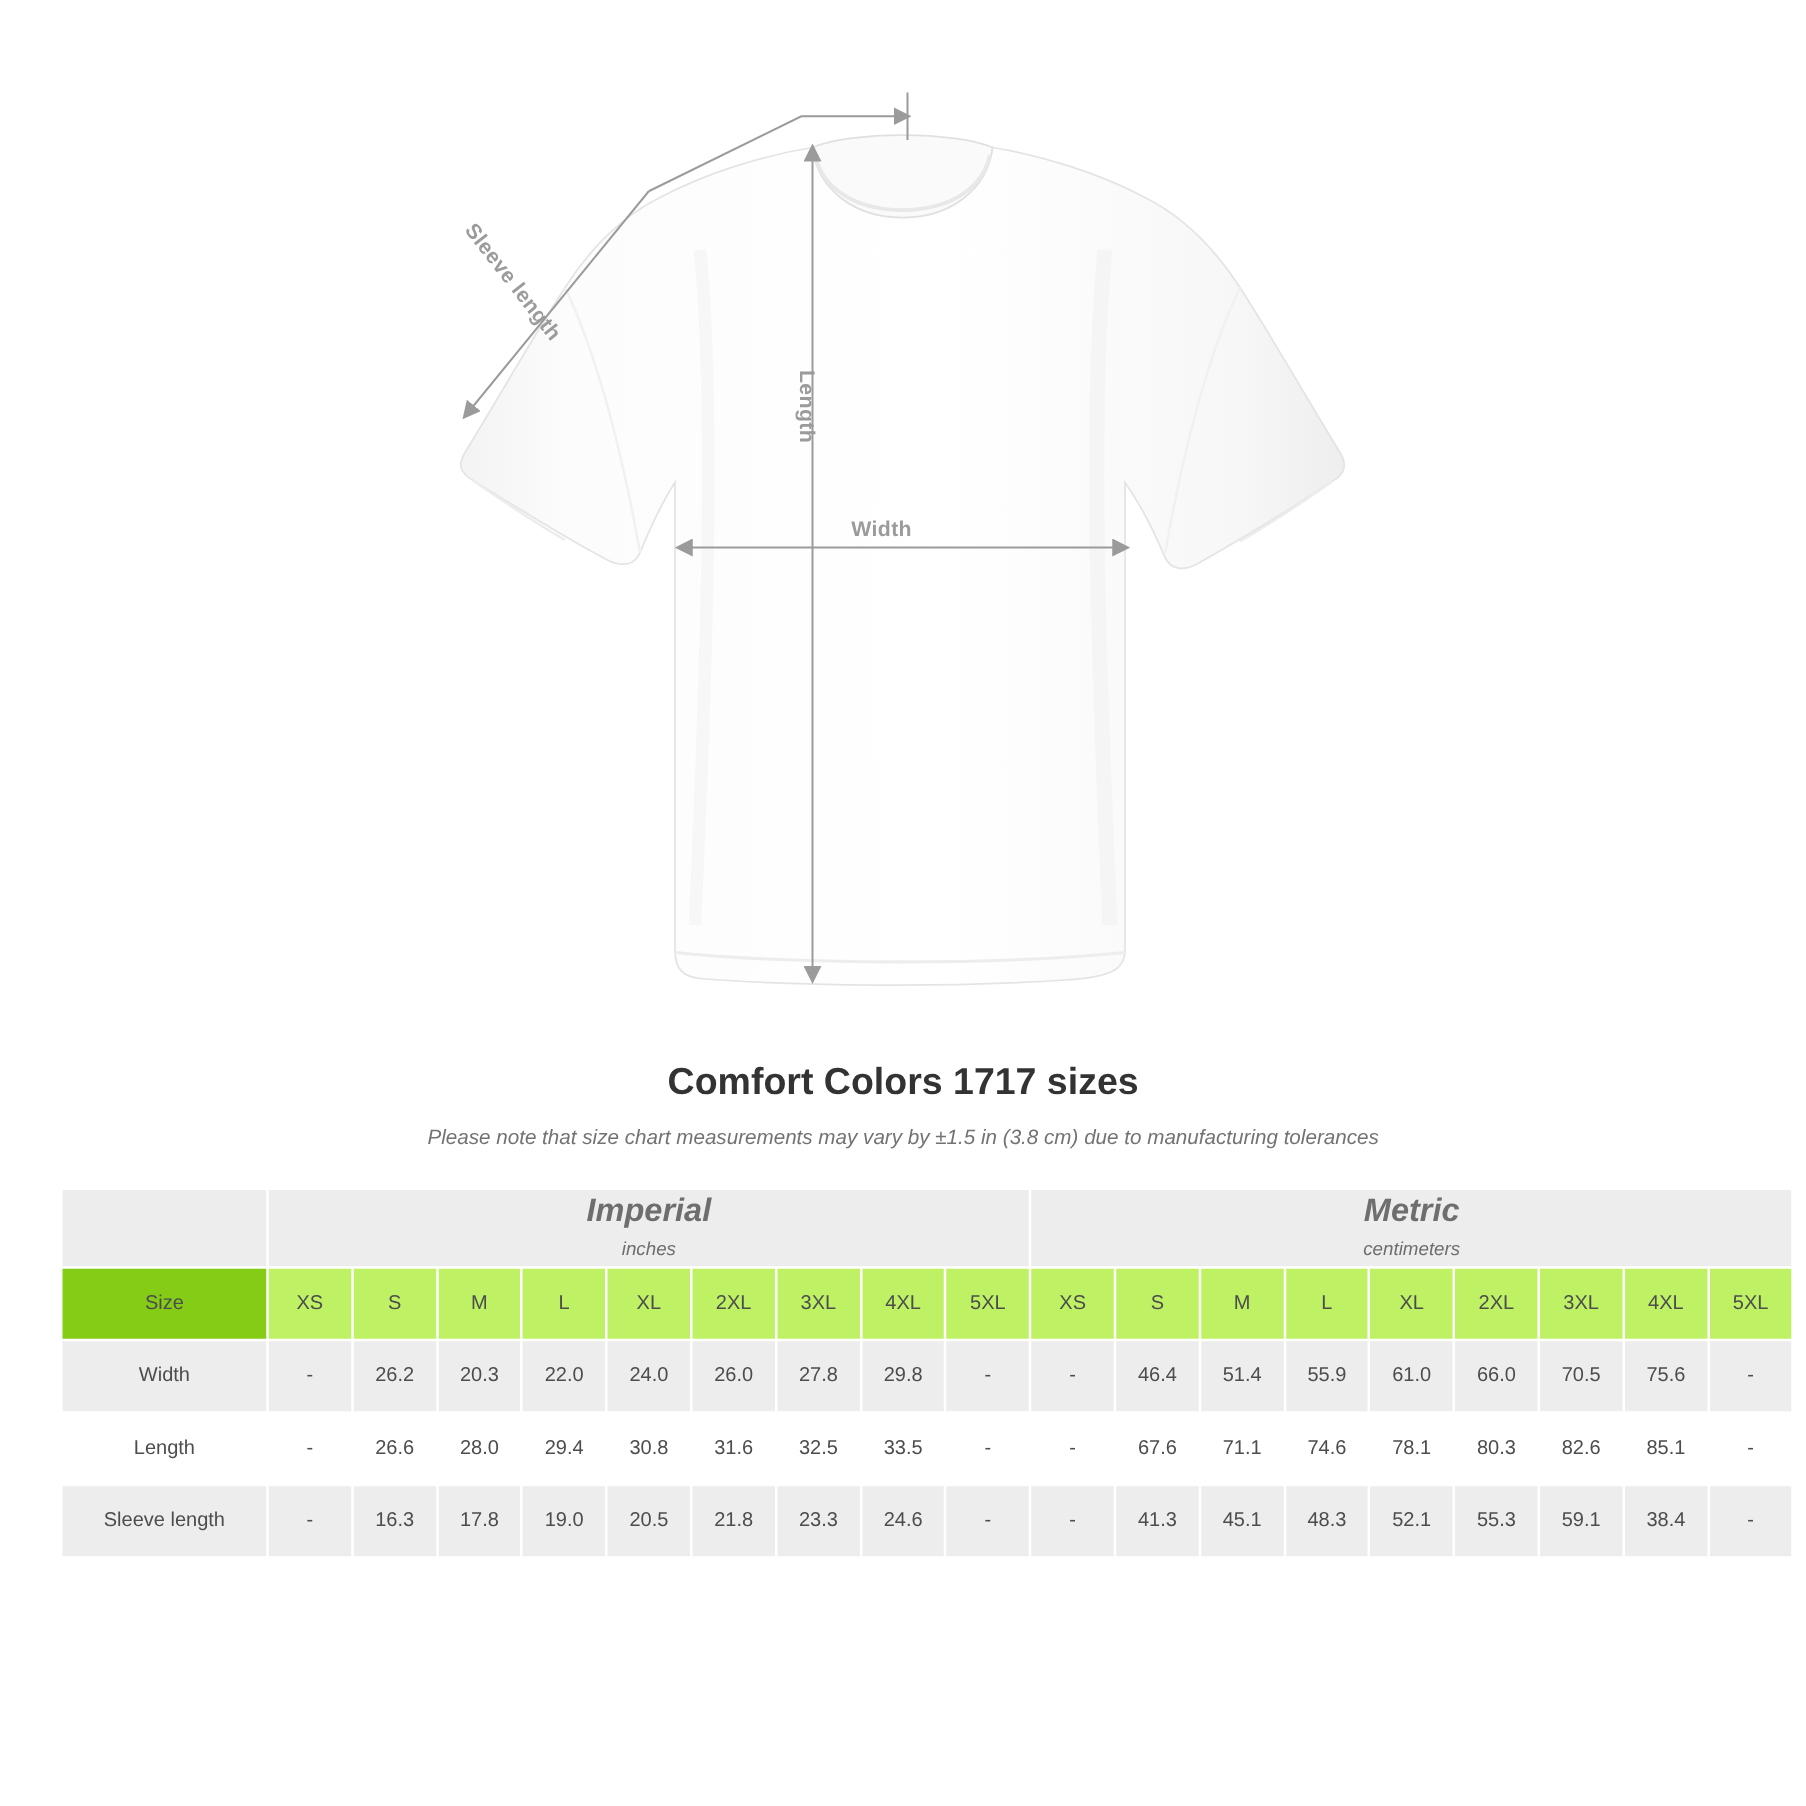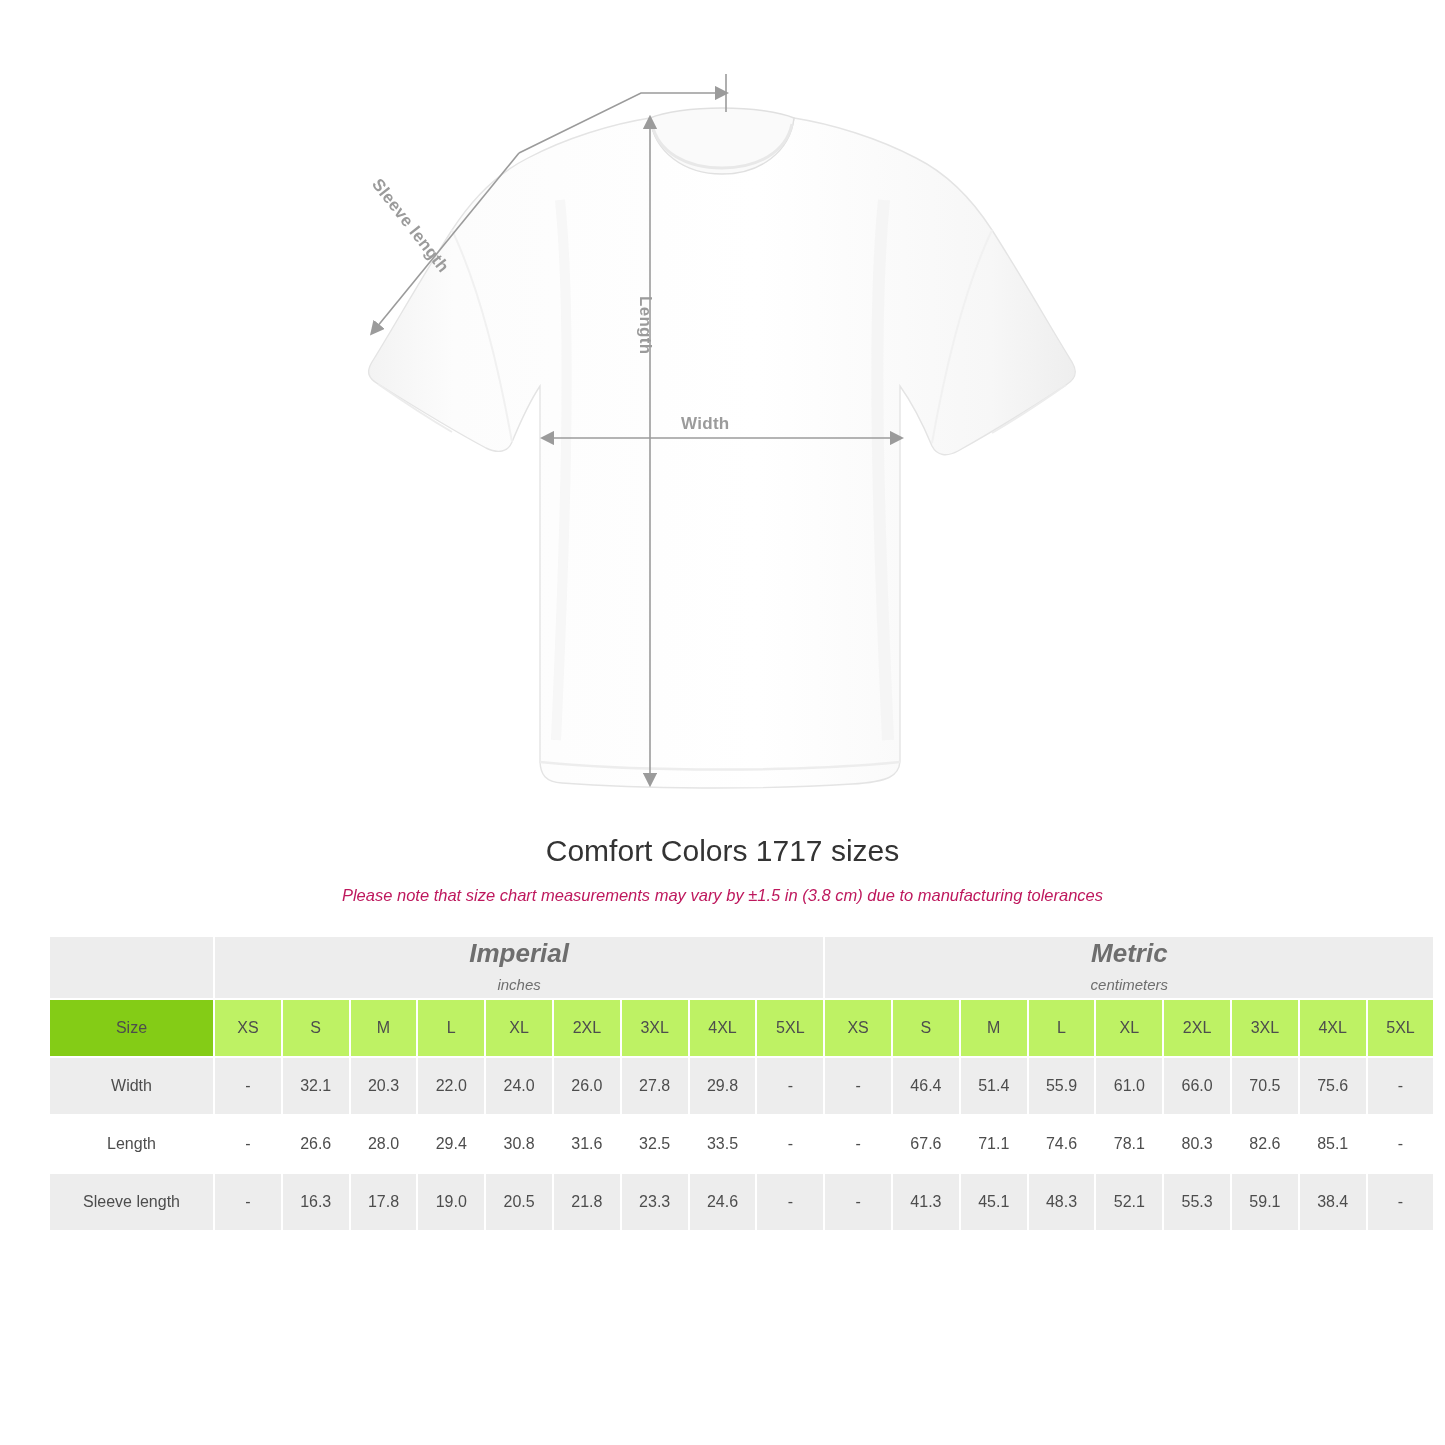--- a/index.html
+++ b/index.html
@@ -53,29 +53,29 @@
     left: 383px;
     top: 175px;
     transform: rotate(52deg);
     transform-origin: left top;
   }
 
   
   .title {
     text-align: center;
     font-size: 30px;
-    font-weight: normal;
+    font-weight: bold;
     color: #333333;
-    margin: 4px 0 0 0;
+    margin: 19px 0 0 0;
   }
   .subtitle {
     text-align: center;
     font-size: 16.5px;
     font-style: italic;
-    color: #be185d;
+    color: #737373;
     margin: 18px 0 0 0;
   }
 
   
   .table-wrap {
     margin: 30px 48px 0 48px;
   }
   table.size-table {
     border-collapse: separate;
     border-spacing: 2px;
@@ -282,21 +282,21 @@
           <td class="size-head">XL</td>
           <td class="size-head">2XL</td>
           <td class="size-head">3XL</td>
           <td class="size-head">4XL</td>
           <td class="size-head">5XL</td>
         </tr>
 
         <tr class="values-a">
           <td class="row-head">Width</td>
           <td>-</td>
-          <td>32.1</td>
+          <td>26.2</td>
           <td>20.3</td>
           <td>22.0</td>
           <td>24.0</td>
           <td>26.0</td>
           <td>27.8</td>
           <td>29.8</td>
           <td>-</td>
           <td>-</td>
           <td>46.4</td>
           <td>51.4</td>

